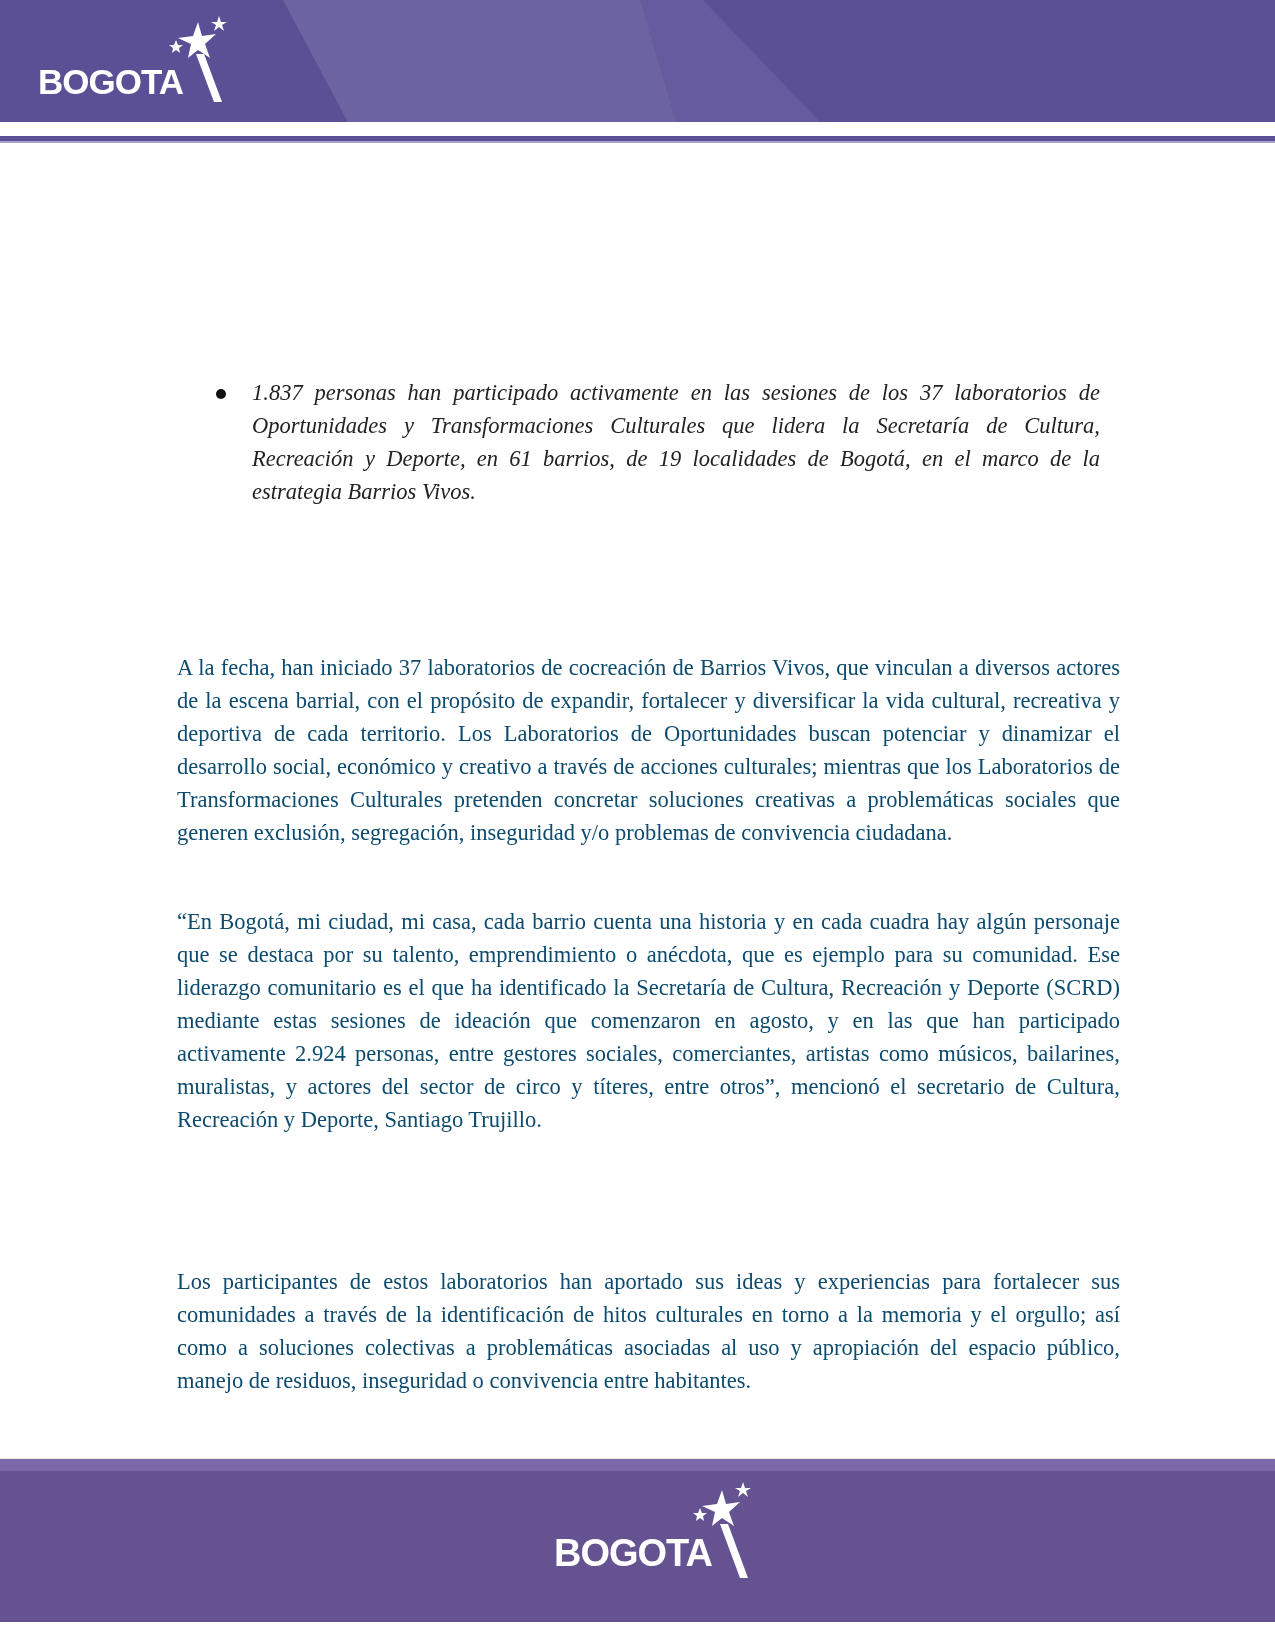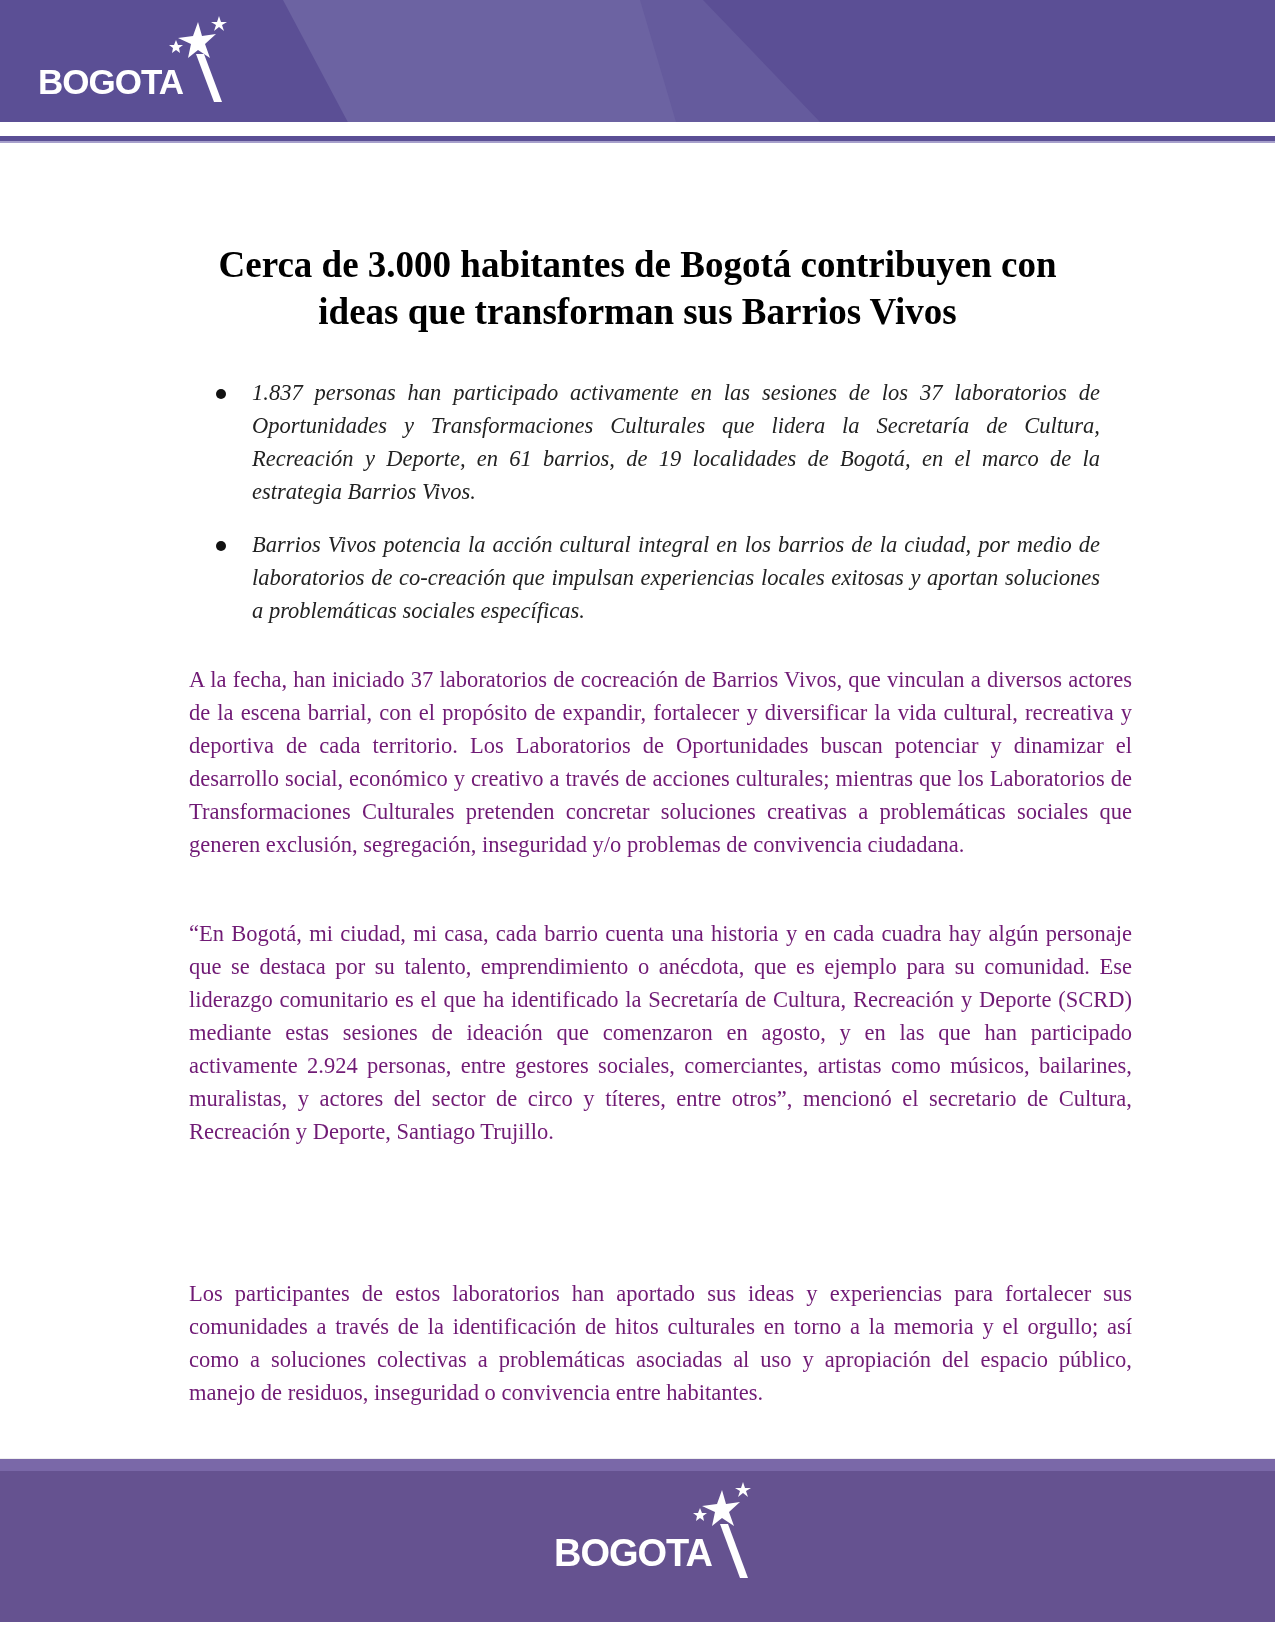--- a/index.html
+++ b/index.html
@@ -99,24 +99,24 @@
       text-align: justify;
       margin-bottom: 20px;
       color: #222;
     }
     .bullets li .dot {
       position: absolute; left: 6px; top: 13px; width: 10px; height: 10px;
       border-radius: 50%; background: #111;
     }
     .para {
       position: absolute; left: 177px; width: 943px;
-      margin: 12px;
+      margin: 0;
       font-size: 22.5px; line-height: 33px;
       text-align: justify;
-      color: #701a75;
+      color: #0c4a6e;
     }
     .p1 { top: 651px; }
     .p2 { top: 905px; }
     .p3 { top: 1265px; }
     .quote { }
 
     
     .footer-top-rule {
       position: absolute; left: 0; top: 1458px; width: 1275px; height: 1px; background: #eee;
     }
@@ -145,32 +145,27 @@
       <polygon fill="#fff" points="83,2 85,8 91,8 86,11 88,17 83,13 78,17 80,11 75,8 81,8"></polygon>
       <polygon fill="#fff" points="40,26 42,31 47,31 43,34 44,39 40,36 36,39 37,34 33,31 38,31"></polygon>
       <polygon fill="#fff" points="60,40 68,40 86,88 78,88"></polygon>
     </svg>
   </div>
 
 </div>
 <div class="header-rule-top"></div>
 
 <h1 class="title">
-  <span>Cerca de 3.000 habitantes de Bogotá contribuyen con</span><br>
-  <span>ideas que transforman sus Barrios Vivos</span>
+  <br>
 </h1>
 
 <ul class="bullets">
   <li>
     <span class="dot"></span>
     <span>1.837 personas han participado activamente en las sesiones de los 37 laboratorios de Oportunidades y Transformaciones Culturales que lidera la Secretaría de Cultura, Recreación y Deporte, en 61 barrios, de 19 localidades de Bogotá, en el marco de la estrategia Barrios Vivos.</span>
-  </li>
-  <li>
-    <span class="dot"></span>
-    <span>Barrios Vivos potencia la acción cultural integral en los barrios de la ciudad, por medio de laboratorios de co-creación que impulsan experiencias locales exitosas y aportan soluciones a problemáticas sociales específicas.</span>
   </li>
 </ul>
 
 <p class="para p1">A la fecha, han iniciado 37 laboratorios de cocreación de Barrios Vivos, que vinculan a diversos actores de la escena barrial, con el propósito de expandir, fortalecer y diversificar la vida cultural, recreativa y deportiva de cada territorio. Los Laboratorios de Oportunidades buscan potenciar y dinamizar el desarrollo social, económico y creativo a través de acciones culturales; mientras que los Laboratorios de Transformaciones Culturales pretenden concretar soluciones creativas a problemáticas sociales que generen exclusión, segregación, inseguridad y/o problemas de convivencia ciudadana.</p>
 
 <p class="para p2">
   <span class="quote">“En Bogotá, mi ciudad, mi casa, cada barrio cuenta una historia y en cada cuadra hay algún personaje que se destaca por su talento, emprendimiento o anécdota, que es ejemplo para su comunidad. Ese liderazgo comunitario es el que ha identificado la Secretaría de Cultura, Recreación y Deporte (SCRD) mediante estas sesiones de ideación que comenzaron en agosto, y en las que han participado activamente 2.924 personas, entre gestores sociales, comerciantes, artistas como músicos, bailarines, muralistas, y actores del sector de circo y títeres, entre otros”</span><span>, mencionó el secretario de Cultura, Recreación y Deporte, Santiago Trujillo.</span>
 </p>
 
 <p class="para p3">Los participantes de estos laboratorios han aportado sus ideas y experiencias para fortalecer sus comunidades a través de la identificación de hitos culturales en torno a la memoria y el orgullo; así como a soluciones colectivas a problemáticas asociadas al uso y apropiación del espacio público, manejo de residuos, inseguridad o convivencia entre habitantes.</p>

